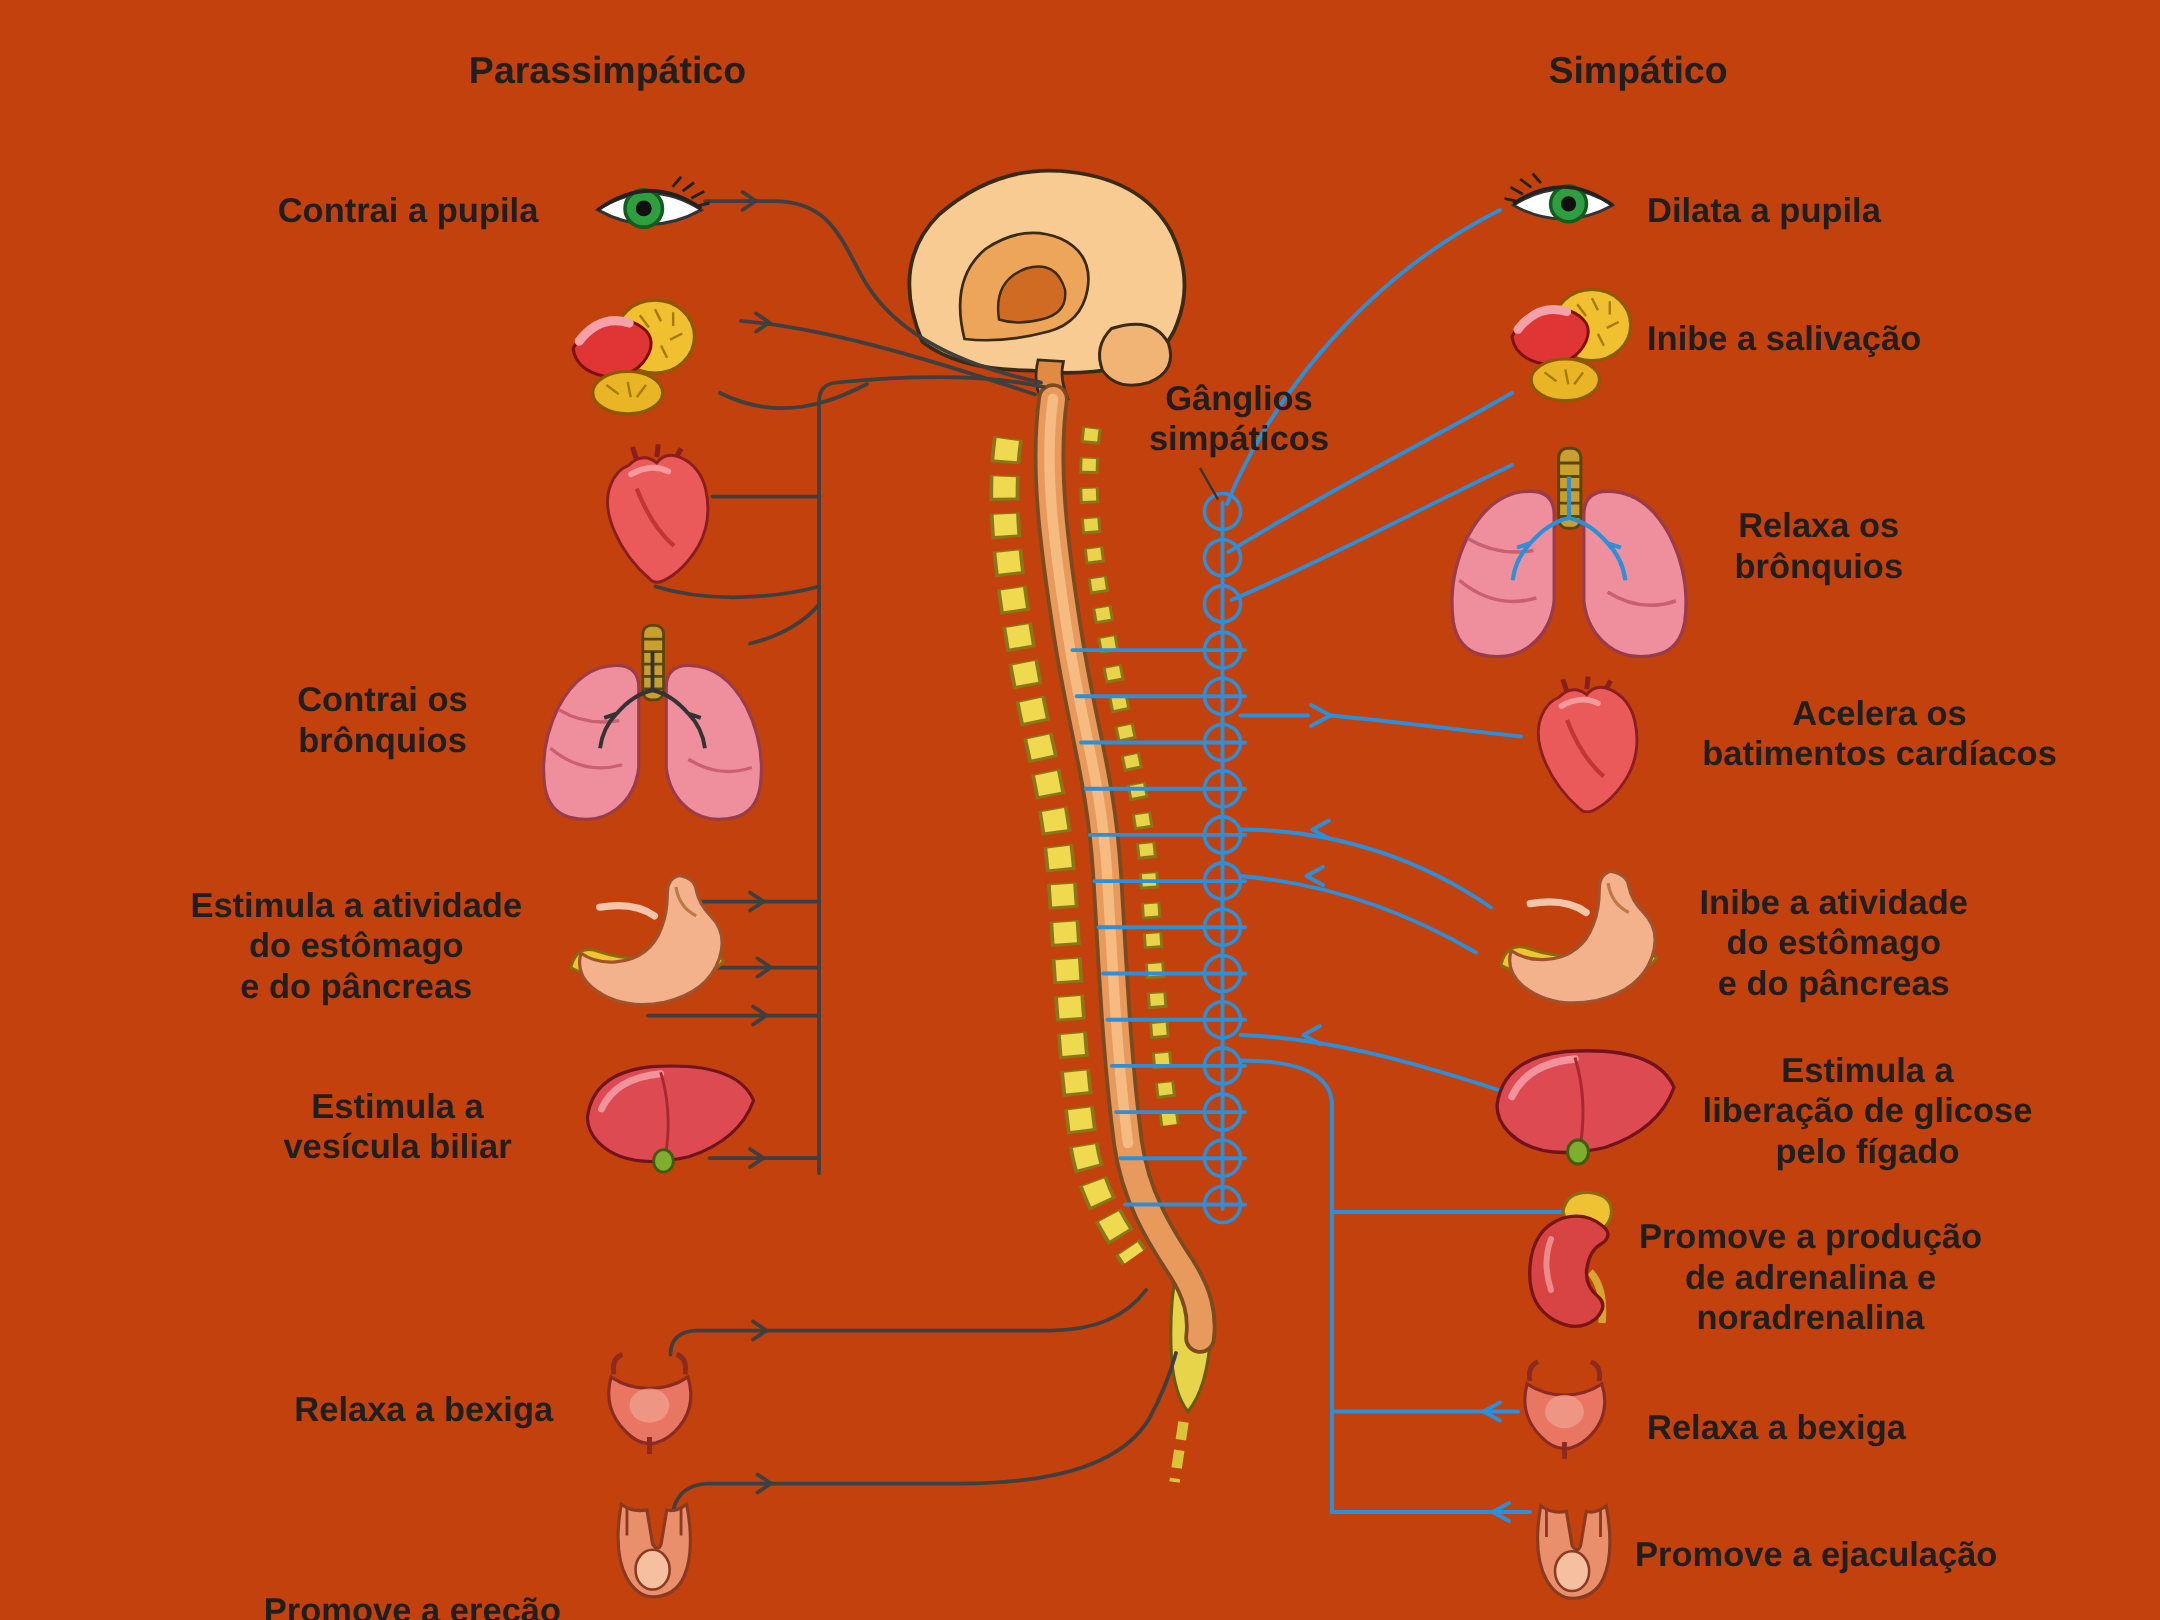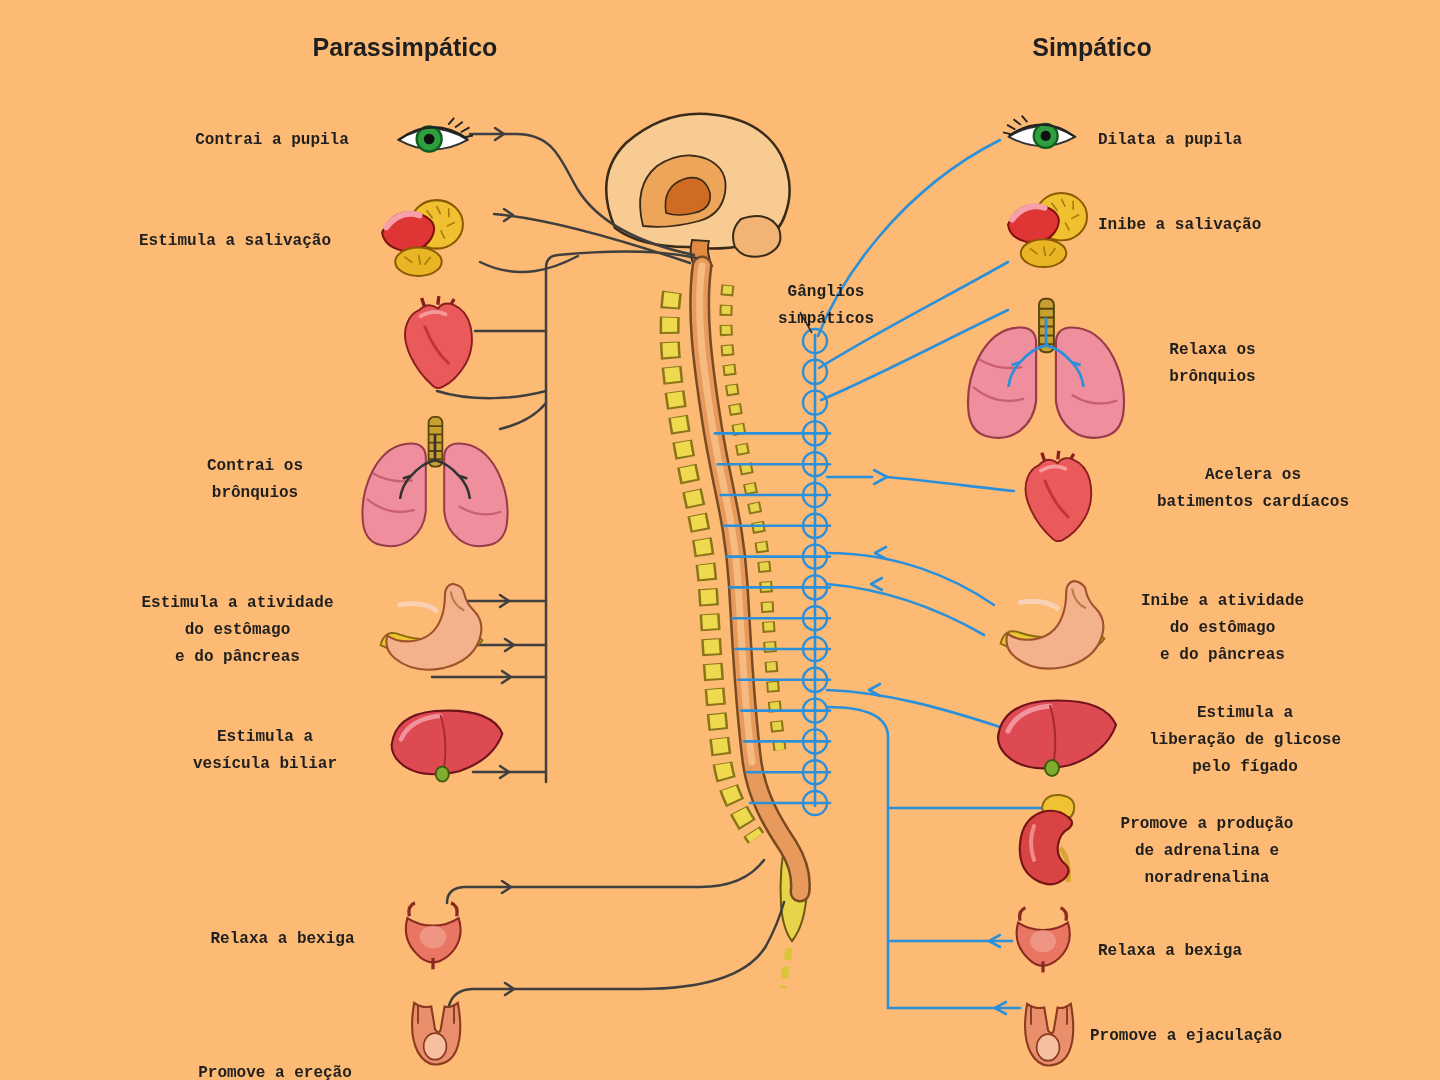--- a/index.html
+++ b/index.html
@@ -1,24 +1,24 @@
 <!DOCTYPE html>
 <html><head>
 <meta charset="utf-8">
 <title></title>
 <style>
   html,body{margin:0;padding:0;background:#ffffff;}
   #stage{
-    position:relative;width:1440px;height:1080px;background:#fdba74;overflow:hidden;
+    position:relative;width:1440px;height:1080px;background:#c2410c;overflow:hidden;
     font-family:"Liberation Sans", sans-serif;
   }
   #art{position:absolute;left:0;top:0;}
   .lbl{
-    position:absolute;font-weight:bold;font-size:16px;line-height:27px;
-    color:var(--text,#1f1f1f);text-align:center;white-space:pre-line;font-family:Liberation Mono, monospace;
+    position:absolute;font-weight:bold;font-size:23px;line-height:27px;
+    color:var(--text,#1f1f1f);text-align:center;white-space:pre-line;
   }
   .la{text-align:left;}
   .hdr{
     position:absolute;font-weight:bold;font-size:25px;color:var(--text,#1f1f1f);
     text-align:center;
   }
   .para-line{stroke:var(--para,#3f3f3f);stroke-width:2.5;fill:none;stroke-linecap:round;stroke-linejoin:round;}
   .sym-line{stroke:var(--sym,#2b90d9);stroke-width:2.6;fill:none;stroke-linecap:round;stroke-linejoin:round;}
   .ganglion{fill:none;stroke:var(--sym,#2b90d9);stroke-width:2.4;}
 </style>
@@ -225,25 +225,24 @@
   <use href="#sym-stomach" x="981" y="573" width="142" height="98"></use>
   <use href="#sym-liver" x="991" y="691" width="132" height="88"></use>
   <use href="#sym-kidney" x="1008" y="788" width="80" height="100"></use>
   <use href="#sym-bladder" x="1009" y="906" width="68" height="72"></use>
   <use href="#sym-genitals" x="1016" y="1000" width="66" height="74"></use>
 </svg>
 
 <div class="hdr" style="left:255px;top:33px;width:300px">Parassimpático</div>
 <div class="hdr" style="left:967px;top:33px;width:250px">Simpático</div>
 
-<div class="lbl" style="left:726px;top:279px;width:200px">Gânglios
+<div class="lbl" style="left:726px;top:252px;width:200px">Gânglios
 simpáticos</div>
 
 <div class="lbl" style="left:147px;top:127px;width:250px">Contrai a pupila</div>
-<div class="lbl" style="left:95px;top:228px;width:280px">Estimula a salivação</div>
 <div class="lbl" style="left:145px;top:453px;width:220px">Contrai os
 brônquios</div>
 <div class="lbl" style="left:95px;top:590px;width:285px">Estimula a atividade
 do estômago
 e do pâncreas</div>
 <div class="lbl" style="left:145px;top:724px;width:240px">Estimula a
 vesícula biliar</div>
 <div class="lbl" style="left:160px;top:926px;width:245px">Relaxa a bexiga</div>
 <div class="lbl" style="left:145px;top:1060px;width:260px">Promove a ereção</div>
 

